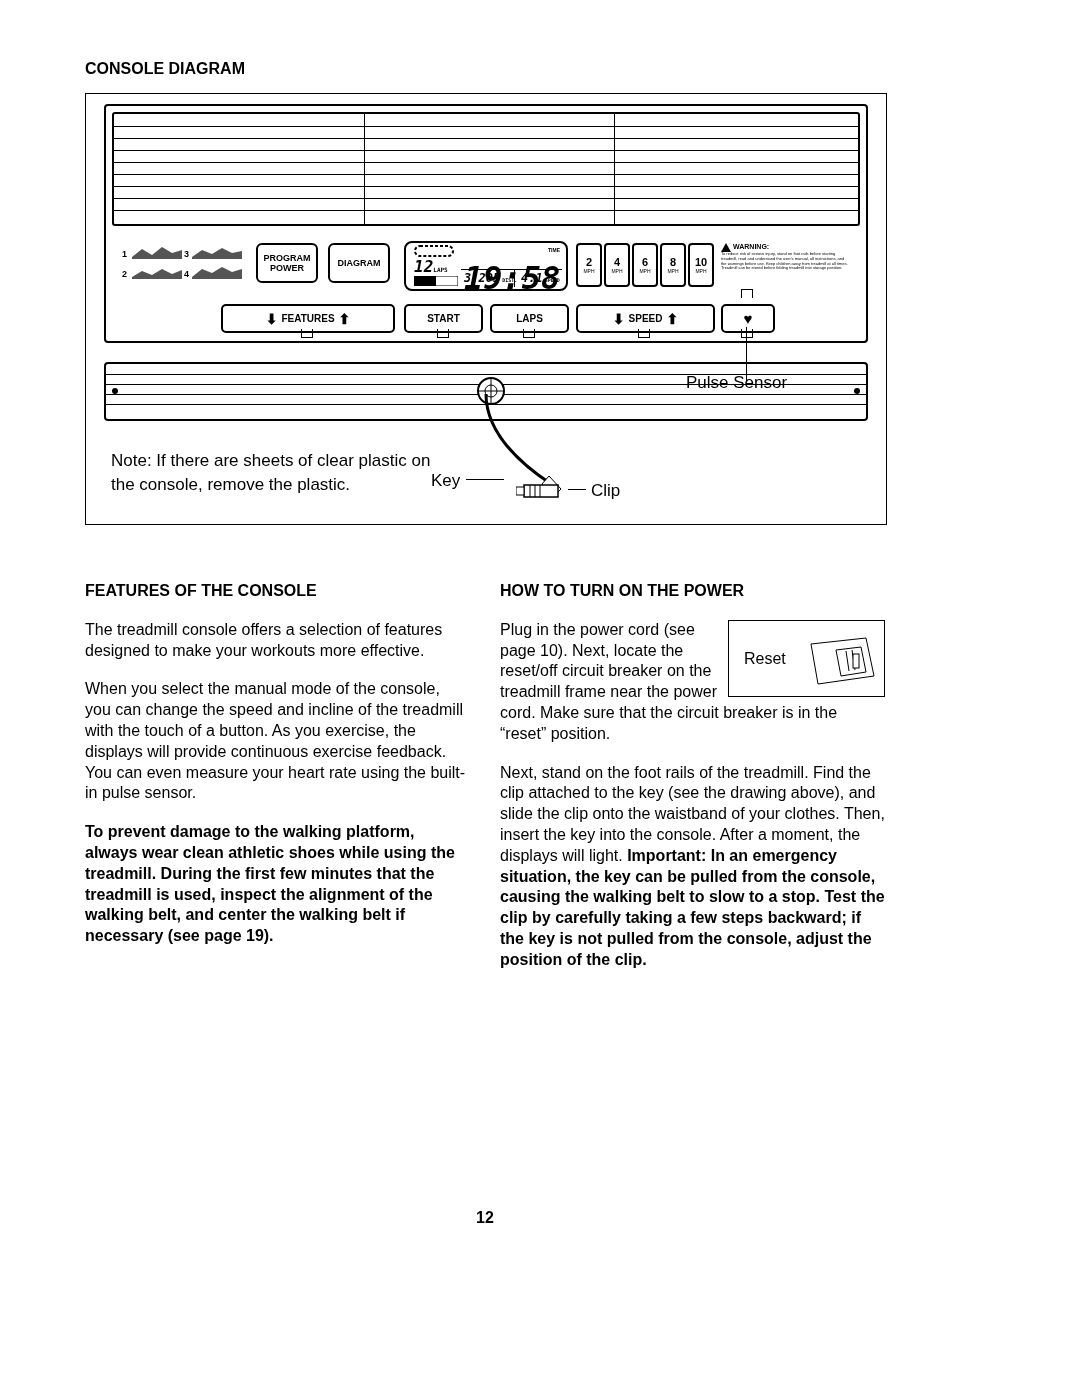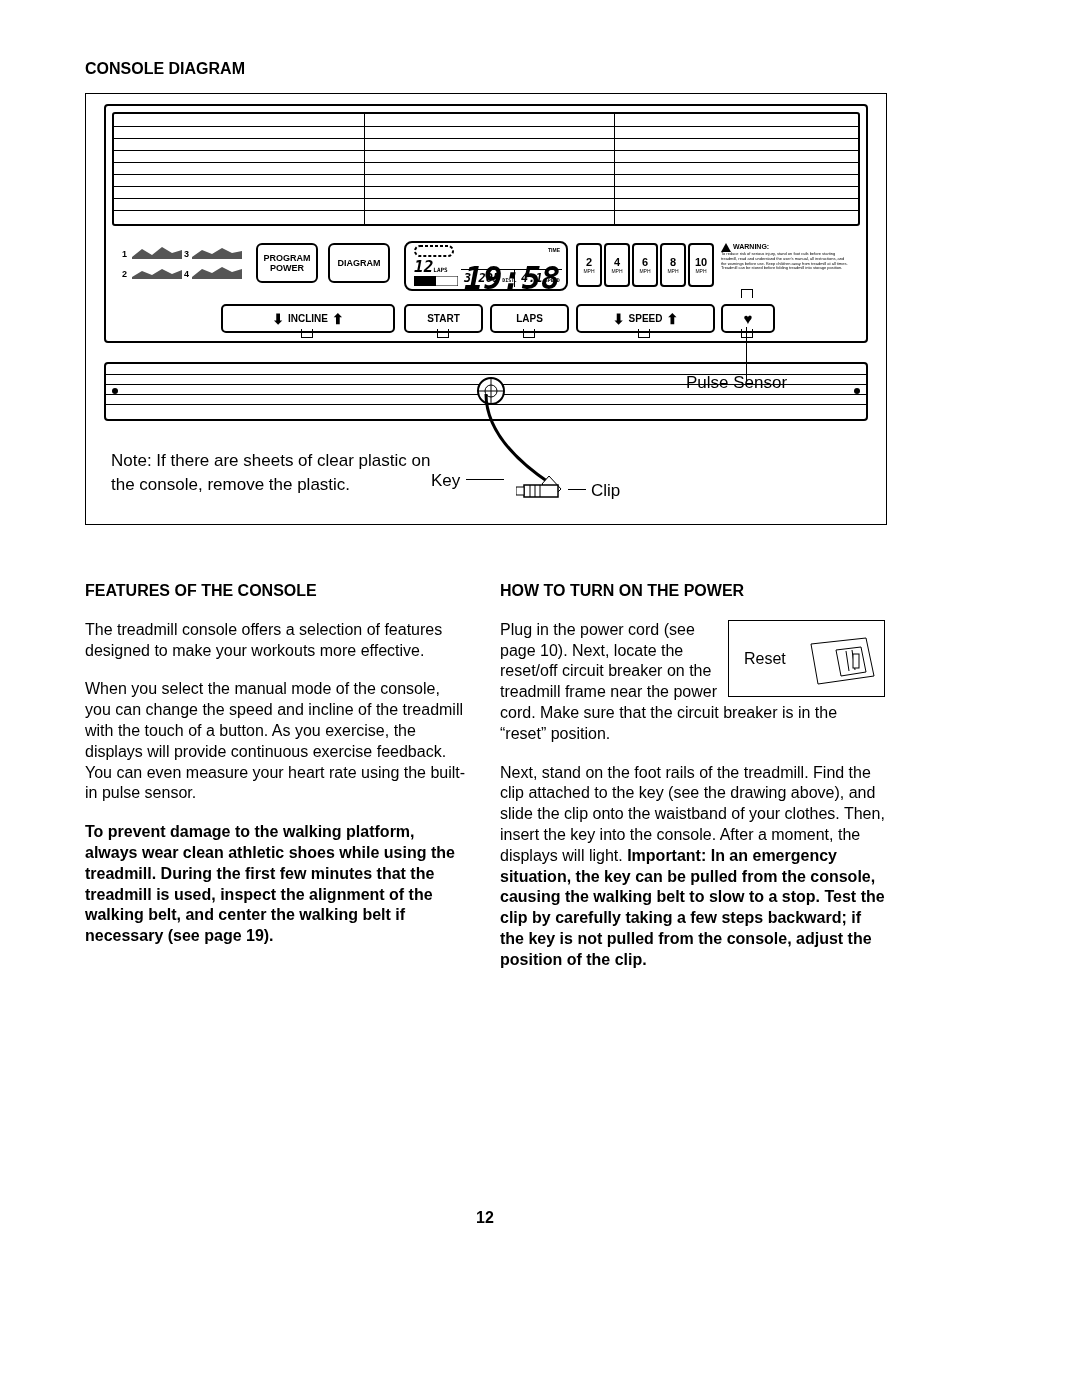--- a/index.html
+++ b/index.html
@@ -239,21 +239,21 @@
         <span class="sub">MPH</span>
       </div>
 
     <div class="warning-box">
       <div style="font-size:7px;font-weight:bold"><span class="tri"></span><span>WARNING:</span></div>
       <div>To reduce risk of serious injury, stand on foot rails before starting treadmill, read and understand the user's manual, all instructions, and the warnings before use. Keep children away from treadmill at all times. Treadmill can be stored before folding treadmill into storage position.</div>
     </div>
 
     <div class="row2-btn" style="left:115px;width:170px">
       <span class="arrow-down">⬇</span>
-      <span>INCLINE</span>
+      <span>FEATURES</span>
       <span class="arrow-up">⬆</span>
     </div>
     <div class="row2-btn" style="left:298px;width:75px">START</div>
     <div class="row2-btn" style="left:384px;width:75px">LAPS</div>
     <div class="row2-btn" style="left:470px;width:135px">
       <span class="arrow-down">⬇</span>
       <span>SPEED</span>
       <span class="arrow-up">⬆</span>
     </div>
     <div class="row2-btn" style="left:615px;width:50px">

